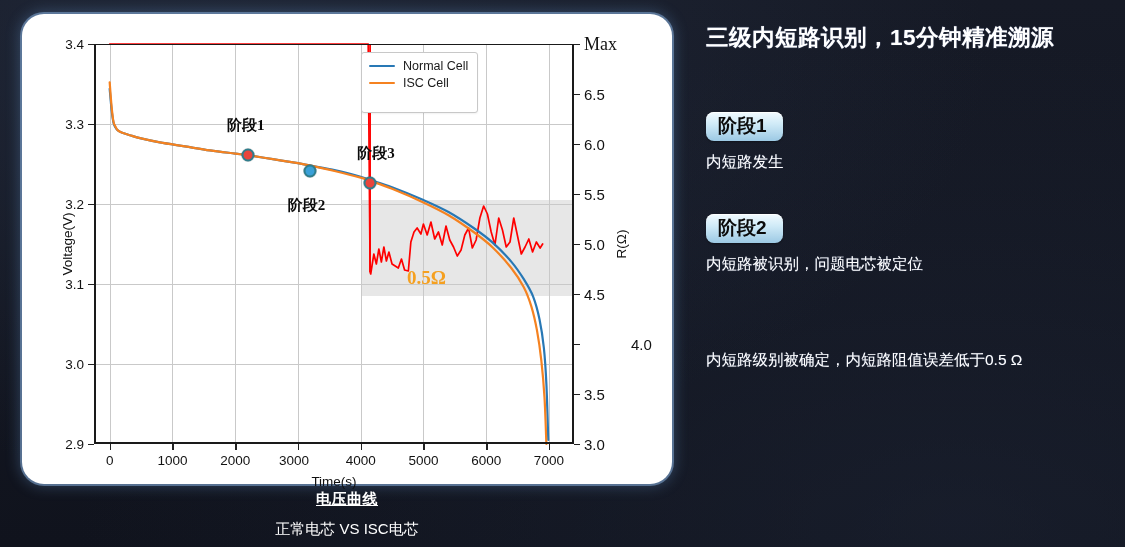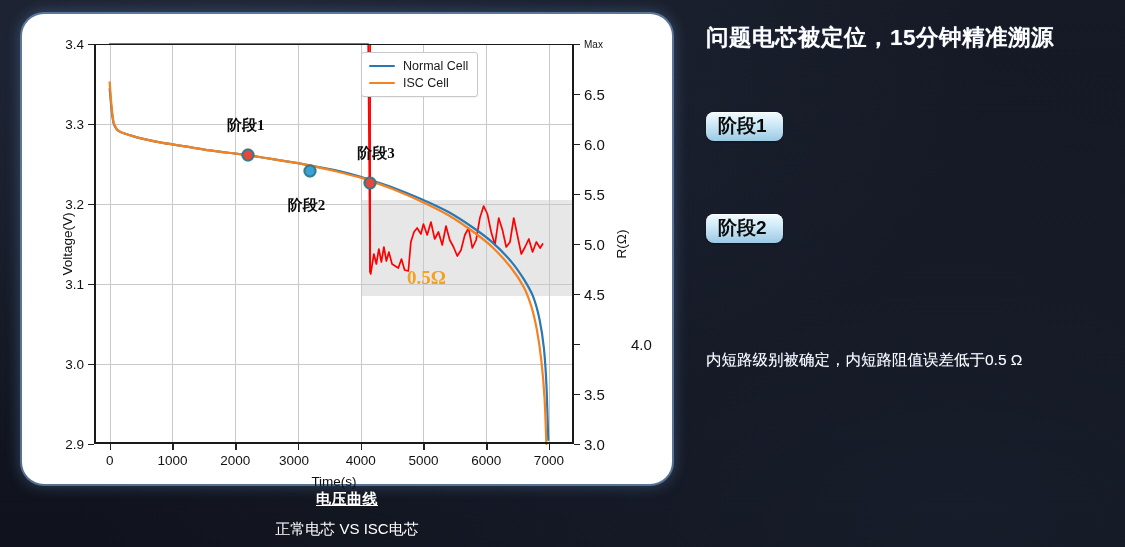--- a/index.html
+++ b/index.html
@@ -43,21 +43,21 @@
   .tick-b{ position:absolute; bottom:-6px; width:1.4px; height:6px; background:#222; }
 
   .ylab-left{
     position:absolute; right:calc(100% + 10px); transform:translateY(-50%);
     font-size:13.5px; color:#121212; white-space:nowrap;
   }
   .ylab-right{
     position:absolute; left:calc(100% + 10px); transform:translateY(-50%);
     font-size:15px; color:#121212; white-space:nowrap;
   }
-  .ylab-right.max-label{ font-family:Liberation Sans, sans-serif; font-size:10px; }
+  .ylab-right.max-label{ font-family:Liberation Serif, serif; font-size:18px; }
   .xlab{
     position:absolute; top:calc(100% + 9px); transform:translateX(-50%);
     font-size:13.5px; color:#121212; white-space:nowrap;
   }
   #ylabel-left-title{
     position:absolute; left:-58px; top:50%;
     transform:translateY(-50%) rotate(-90deg); transform-origin:center;
     font-size:13.5px; color:#111; white-space:nowrap;
   }
   #ylabel-right-title{
@@ -70,21 +70,21 @@
     transform:translateX(-50%); font-size:13.5px; color:#111; white-space:nowrap;
   }
 
   #shade-band{
     position:absolute; background:#e3e3e3; opacity:.85;
   }
 
   #legend{
     position:absolute; left:267px; top:8px;
     background:#fff; border:1px solid #c8c8c8; border-radius:3px;
-    padding:6px 9px 6px 7px; display:flex; flex-direction:column; gap:3px;
+    padding:6px 9px 22px 7px; display:flex; flex-direction:column; gap:3px;
     box-shadow:0 1px 2px rgba(0,0,0,.06);
   }
   .legend-row{ display:flex; align-items:center; gap:8px; }
   .legend-swatch{ width:26px; height:2.6px; border-radius:2px; display:block; }
   .legend-text{ font-size:12.5px; color:#1a1a1a; white-space:nowrap; }
 
   .marker{
     position:absolute; width:13px; height:13px; border-radius:50%;
     transform:translate(-50%,-50%); border:2.2px solid #2f7d8c;
     box-shadow:0 0 0 .5px rgba(0,0,0,.15);
@@ -249,26 +249,28 @@
     </div>
   </div>
 </div>
 
 <div id="caption">
   <div id="caption-main">电压曲线</div>
   <div id="caption-sub">正常电芯 VS ISC电芯</div>
 </div>
 
 <div id="right-panel">
-  <div id="headline">问题电芯被定位，15分钟精准溯源</div>
+  <div id="headline">三级内短路识别，15分钟精准溯源</div>
 
   <div class="stage-block" style="top:90px">
     <span class="stage-badge cn">阶段1</span>
+    <div class="stage-desc">内短路发生</div>
   </div>
 
   <div class="stage-block" style="top:192px">
     <span class="stage-badge cn">阶段2</span>
+    <div class="stage-desc">内短路被识别，问题电芯被定位</div>
   </div>
 
   <div class="stage-block" style="top:317px">
     <div class="stage-desc">内短路级别被确定，内短路阻值误差低于0.5 Ω</div>
   </div>
 </div>
 
 </body></html>

